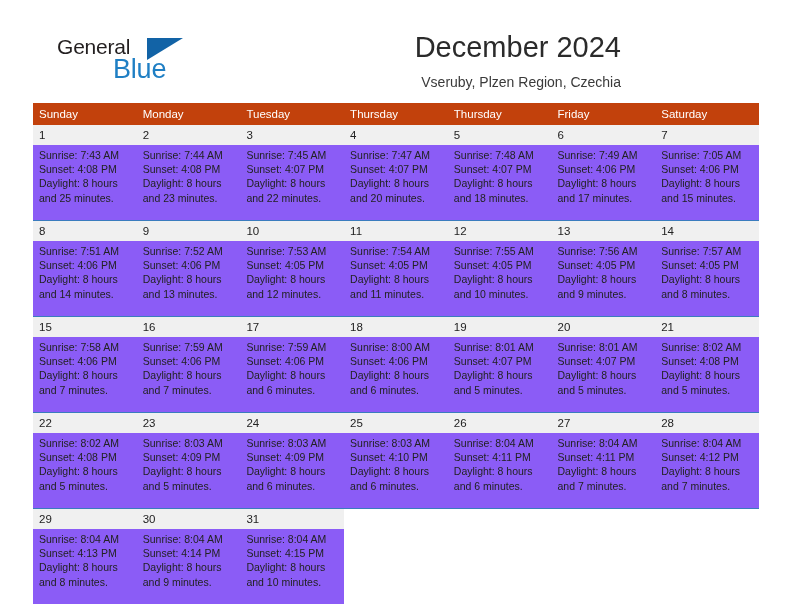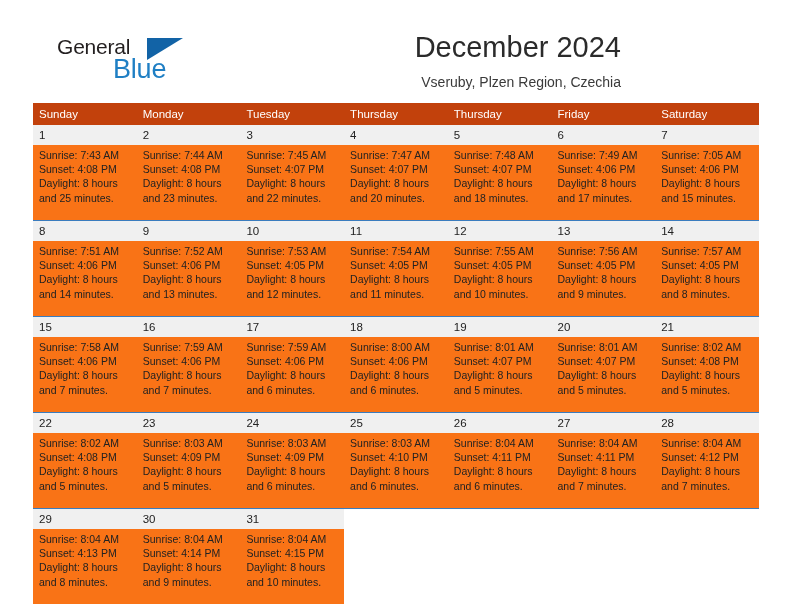--- a/index.html
+++ b/index.html
@@ -124,21 +124,21 @@
   }
   .daynum-row.first td {
     border-top: none;
   }
   .daynum-row td.empty {
     background: #ffffff;
     border-top: 1px solid #3a7cbe;
   }
 
   .info-row td {
-    background: #f97316;
+    background: #8b5cf6;
     font-size: 10.5px;
     line-height: 14.2px;
     color: #222222;
     padding: 3px 6px 10px 6px;
     vertical-align: top;
     height: 62px;
   }
   .info-row td .line { display: block; white-space: nowrap; }
   .info-row td.empty { background: #ffffff; }
 </style>

